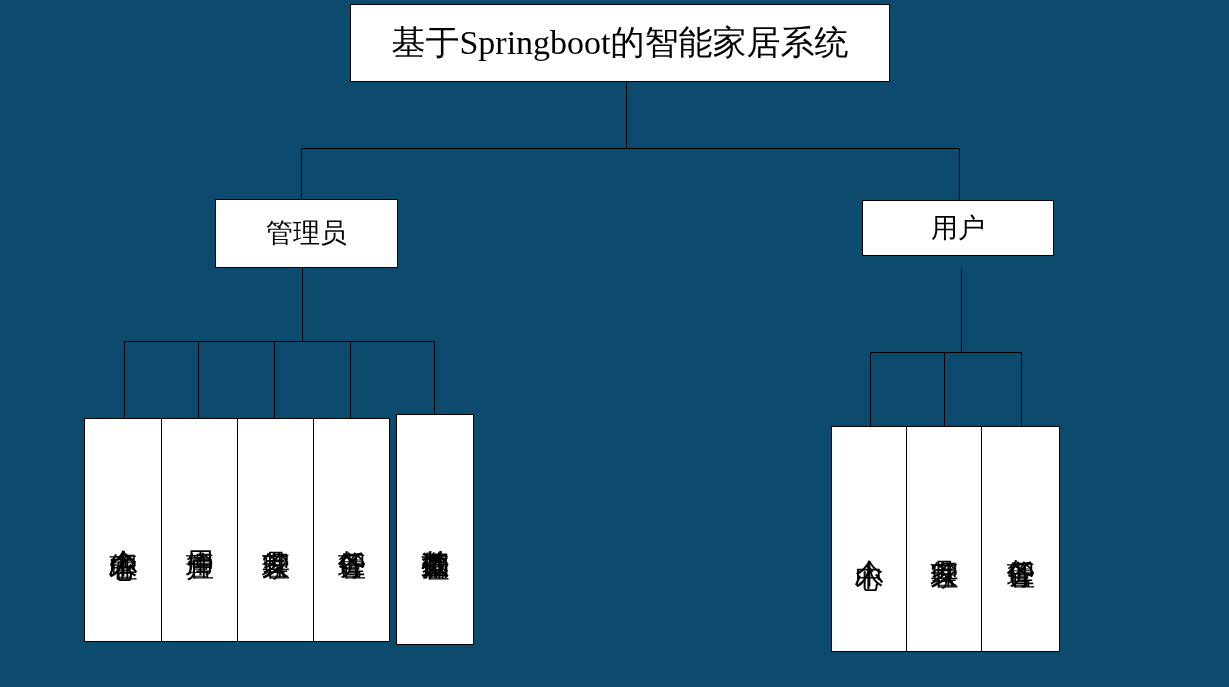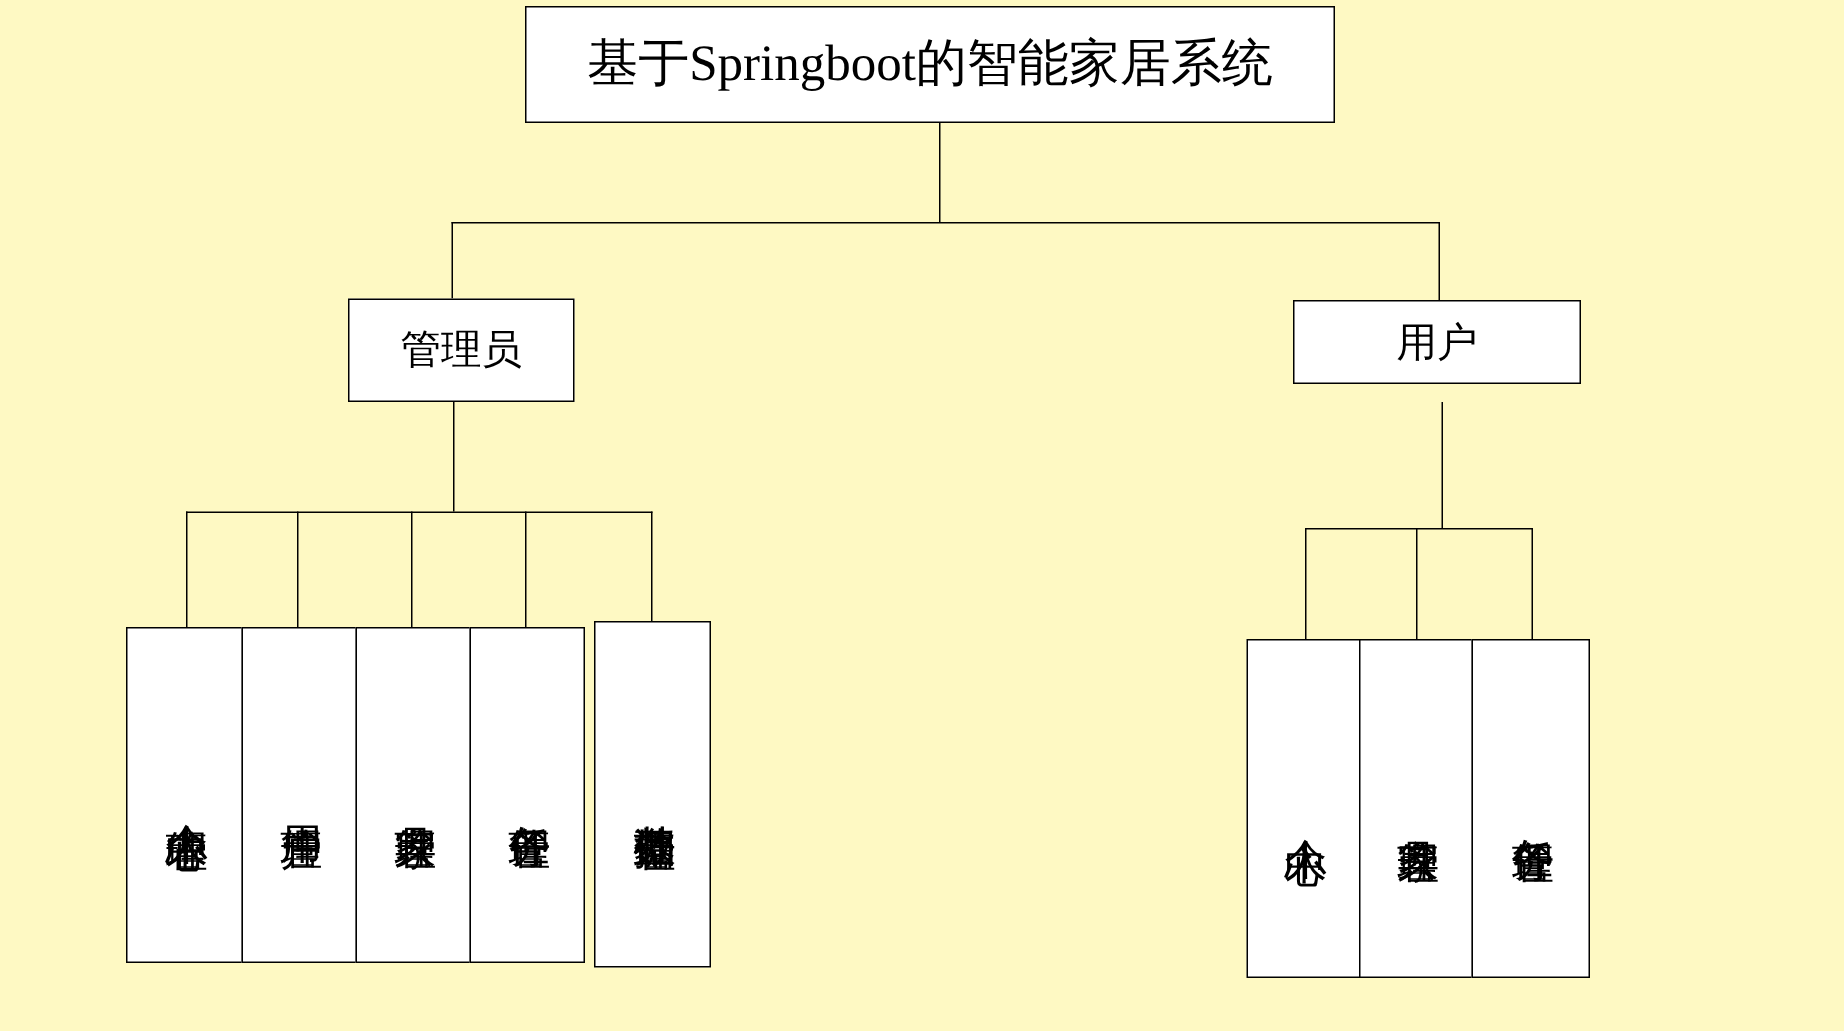--- a/index.html
+++ b/index.html
@@ -9,21 +9,21 @@
     background: #ffffff;
   }
   body {
     font-family: "Liberation Serif", "DejaVu Serif", serif;
     color: #000000;
   }
   #diagram-root {
     position: relative;
     width: 1229px;
     height: 687px;
-    background: #fef9c3;
+    background: #0c4a6e;
     overflow: hidden;
   }
   .node-box {
     position: absolute;
     box-sizing: border-box;
     border: 1px solid #000000;
     background: #ffffff;
     display: flex;
     align-items: center;
     justify-content: center;
@@ -37,23 +37,23 @@
   
   #node-root {
     left: 350px;
     top: 4px;
     width: 540px;
     height: 78px;
     font-size: 34px;
   }
   
   #node-admin {
-    left: 232px;
+    left: 215px;
     top: 199px;
-    width: 151px;
+    width: 183px;
     height: 69px;
     font-size: 27px;
   }
   #node-user {
     left: 862px;
     top: 200px;
     width: 192px;
     height: 56px;
     font-size: 27px;
   }

